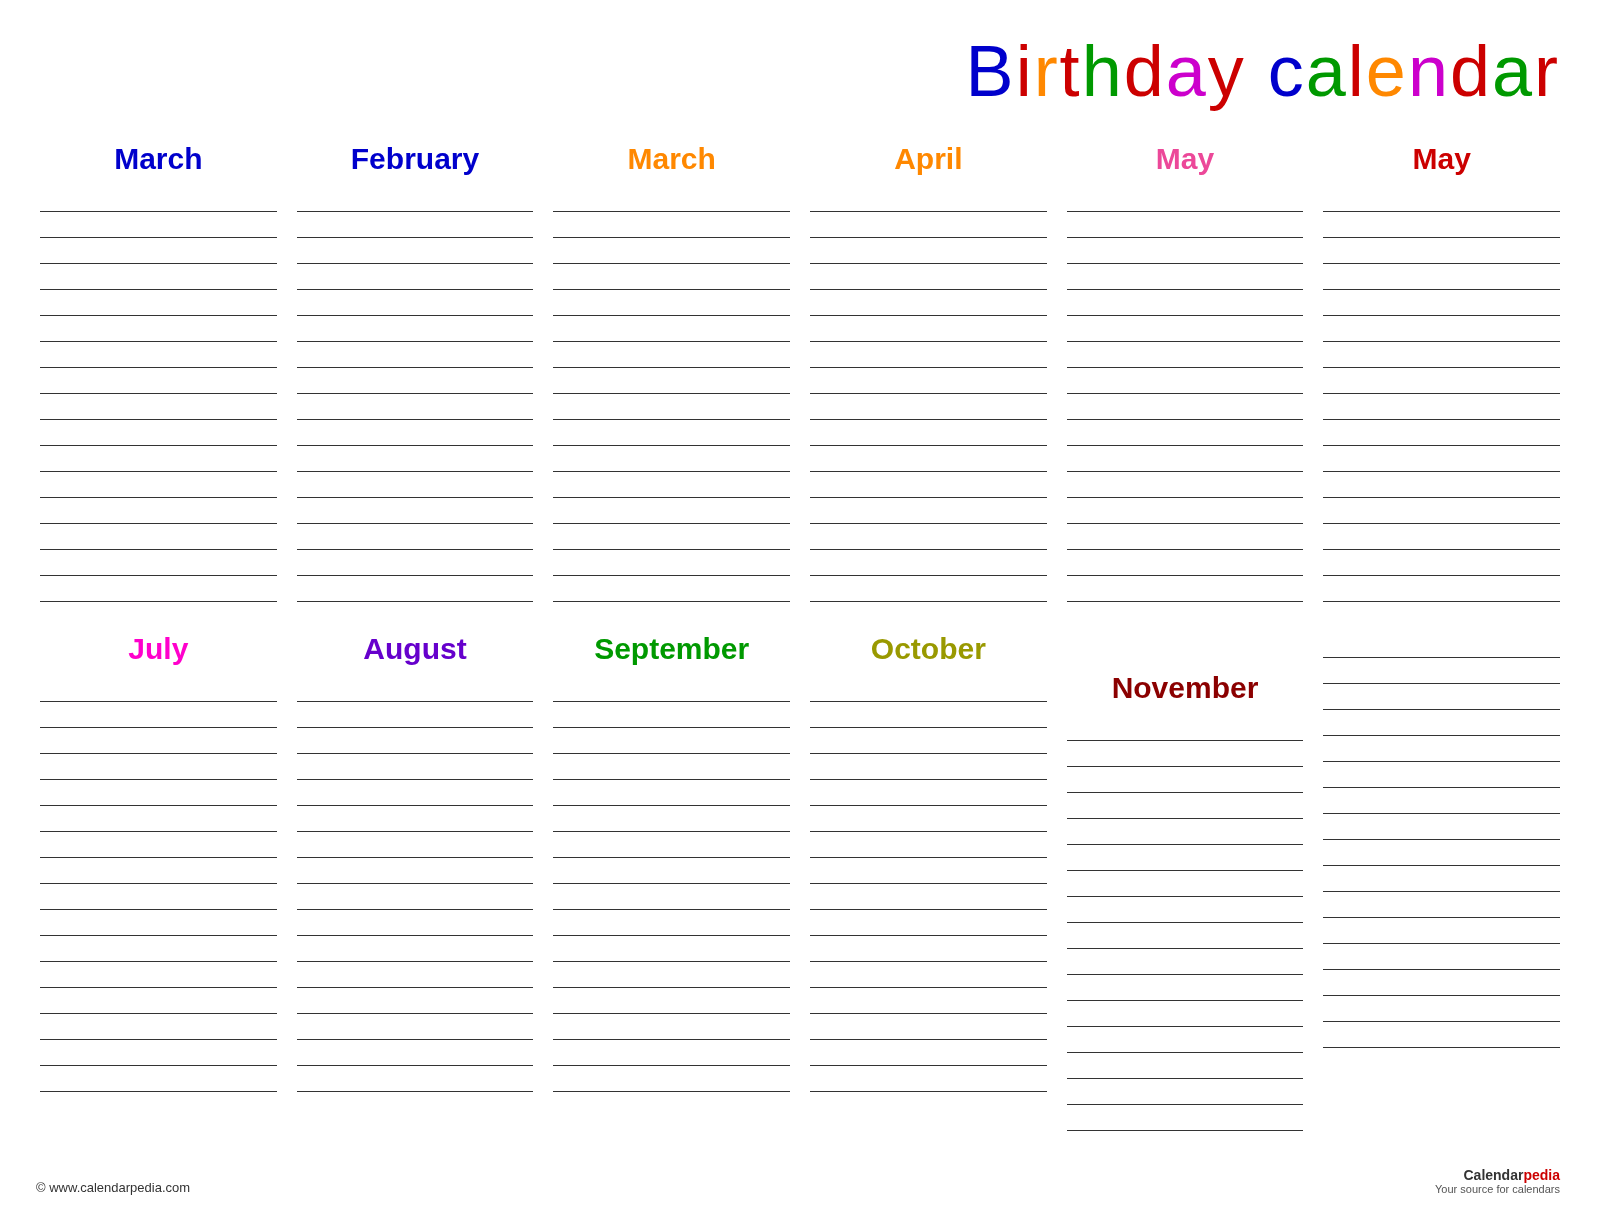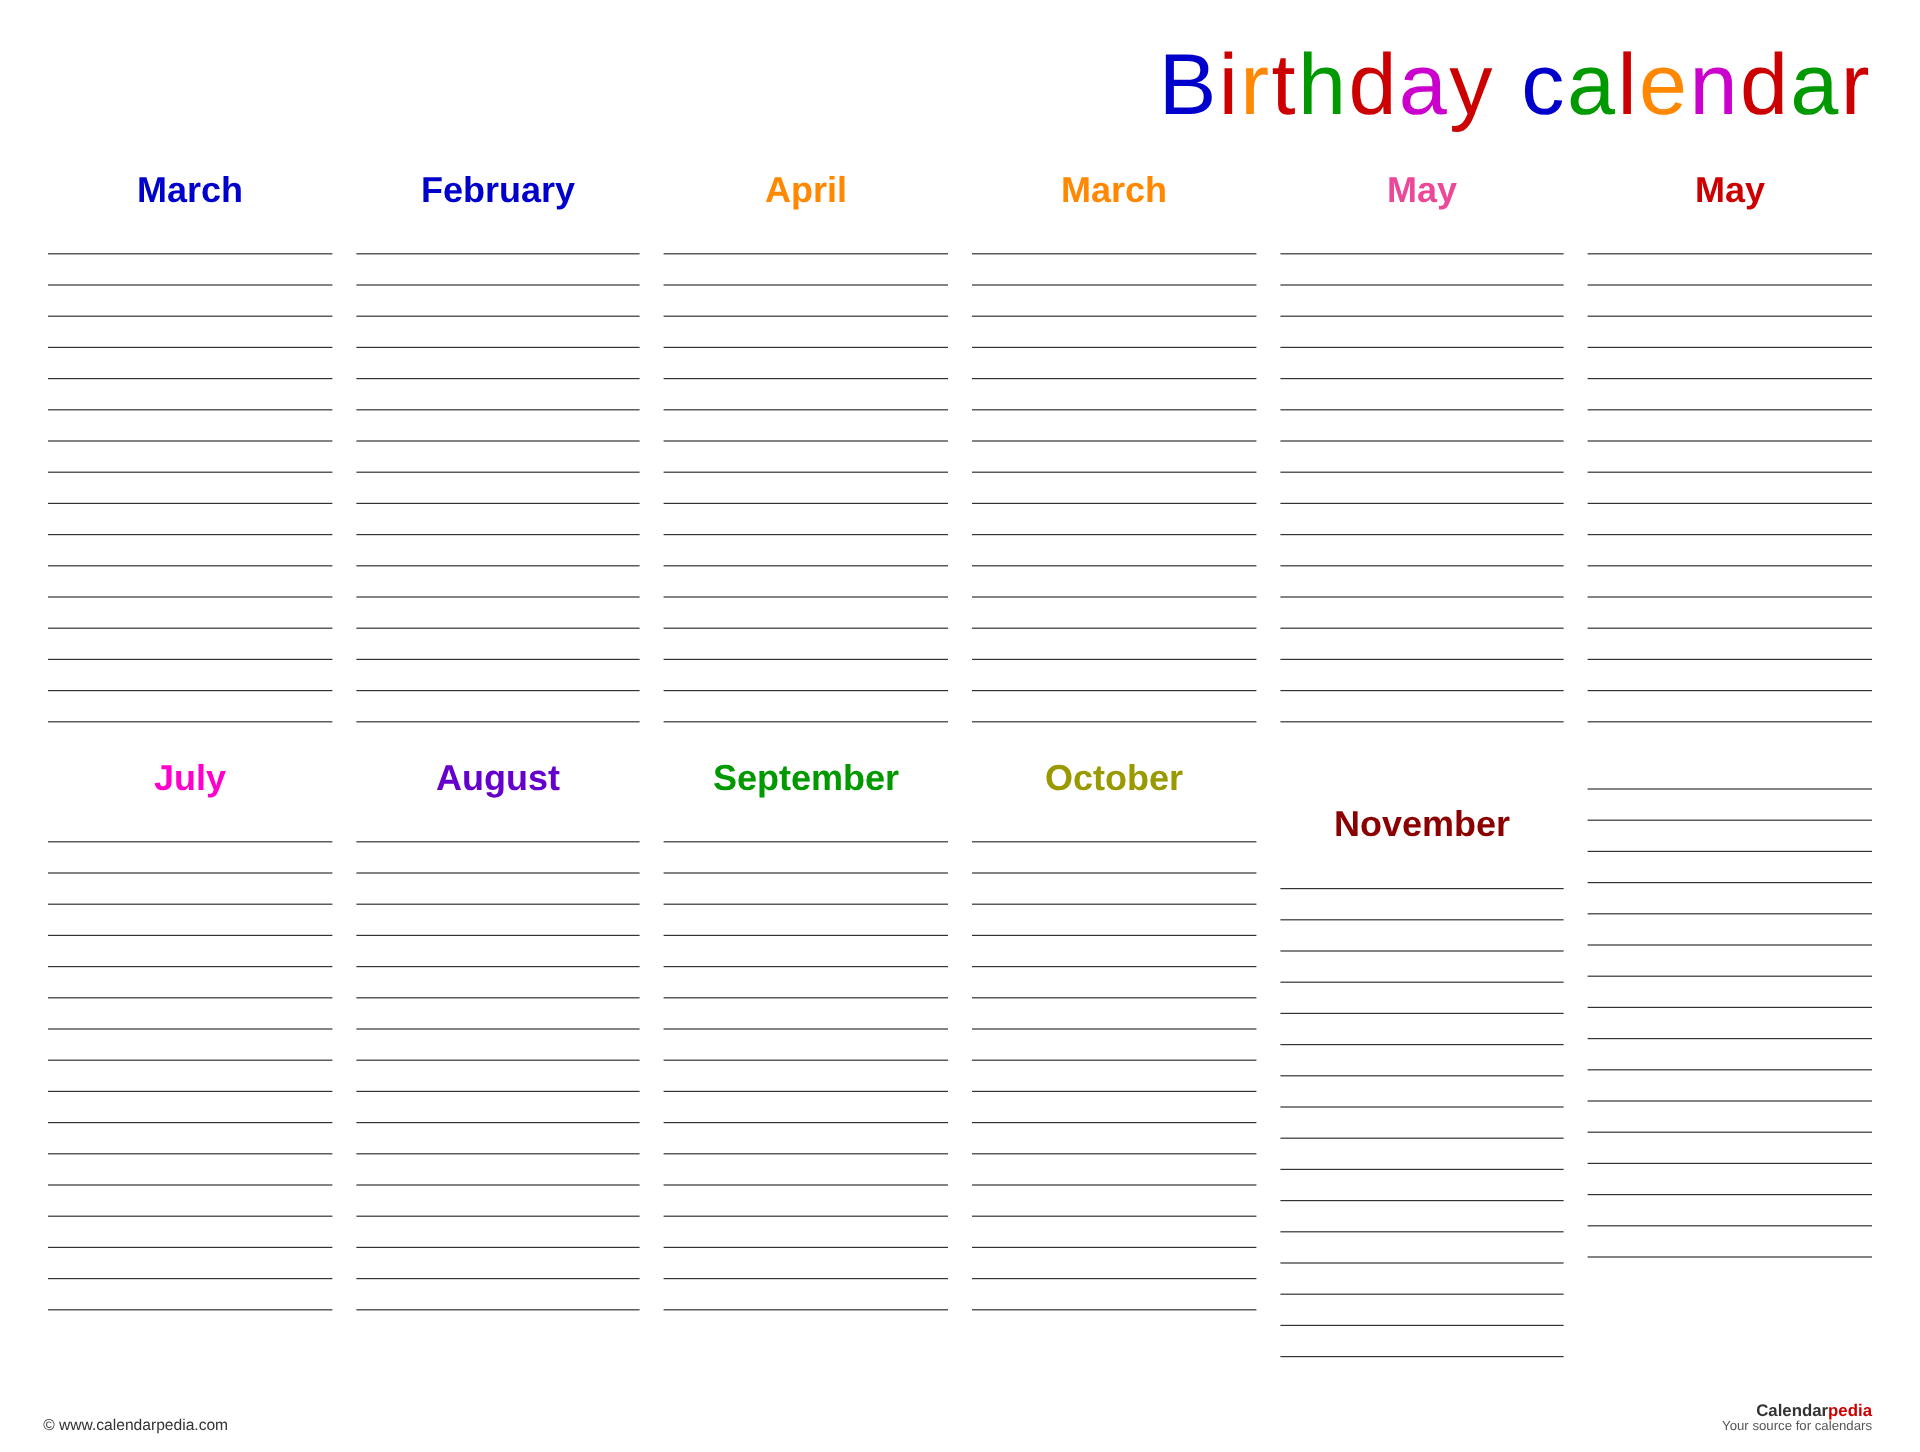--- a/index.html
+++ b/index.html
@@ -149,43 +149,43 @@
       <div class="line"></div>
       <div class="line"></div>
       <div class="line"></div>
       <div class="line"></div>
       <div class="line"></div>
       <div class="line"></div>
     </div>
   </div>
 
   <div class="month-section">
+    <div class="month-header month-march">March</div>
+    <div class="lines-container">
+      <div class="line"></div>
+      <div class="line"></div>
+      <div class="line"></div>
+      <div class="line"></div>
+      <div class="line"></div>
+      <div class="line"></div>
+      <div class="line"></div>
+      <div class="line"></div>
+      <div class="line"></div>
+      <div class="line"></div>
+      <div class="line"></div>
+      <div class="line"></div>
+      <div class="line"></div>
+      <div class="line"></div>
+      <div class="line"></div>
+      <div class="line"></div>
+    </div>
+  </div>
+
+  <div class="month-section">
     <div class="month-header month-april">April</div>
-    <div class="lines-container">
-      <div class="line"></div>
-      <div class="line"></div>
-      <div class="line"></div>
-      <div class="line"></div>
-      <div class="line"></div>
-      <div class="line"></div>
-      <div class="line"></div>
-      <div class="line"></div>
-      <div class="line"></div>
-      <div class="line"></div>
-      <div class="line"></div>
-      <div class="line"></div>
-      <div class="line"></div>
-      <div class="line"></div>
-      <div class="line"></div>
-      <div class="line"></div>
-    </div>
-  </div>
-
-  <div class="month-section">
-    <div class="month-header month-march">March</div>
     <div class="lines-container">
       <div class="line"></div>
       <div class="line"></div>
       <div class="line"></div>
       <div class="line"></div>
       <div class="line"></div>
       <div class="line"></div>
       <div class="line"></div>
       <div class="line"></div>
       <div class="line"></div>

